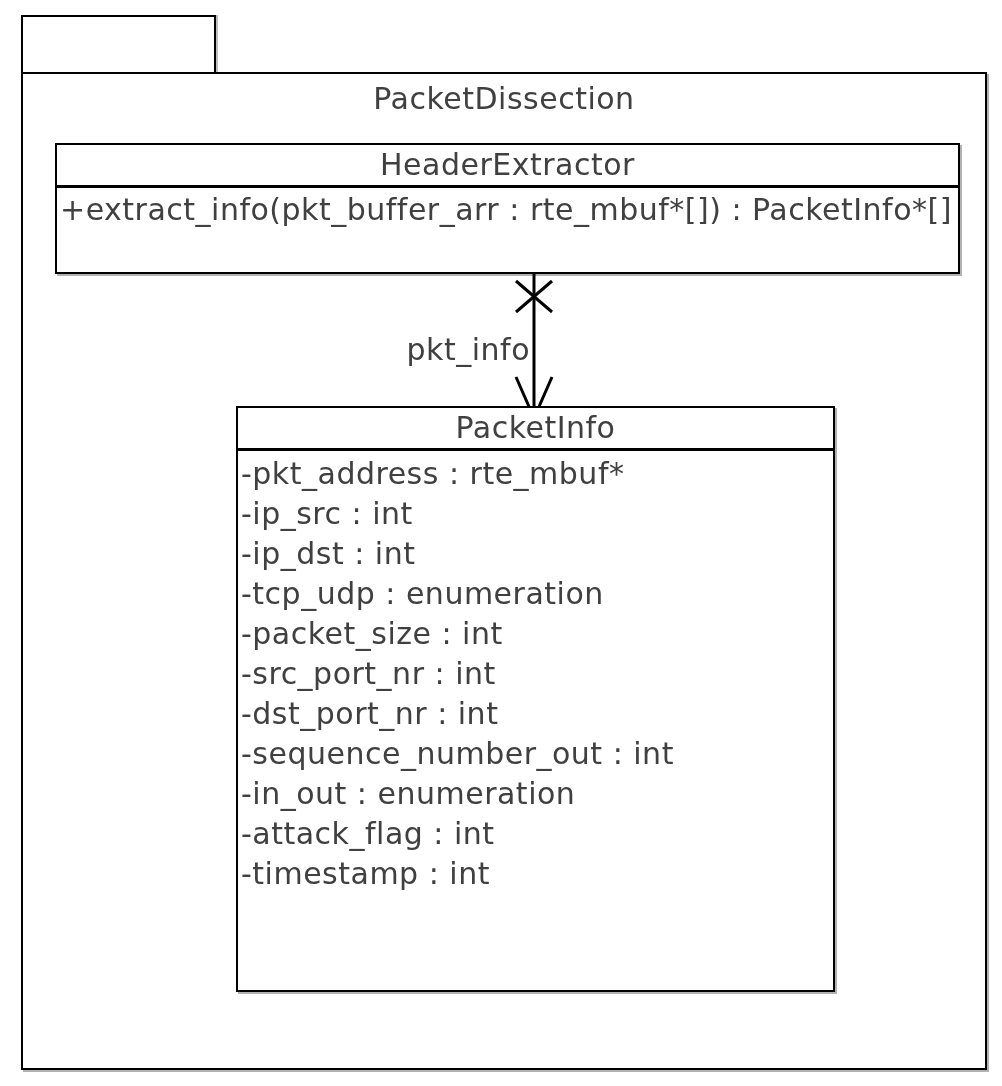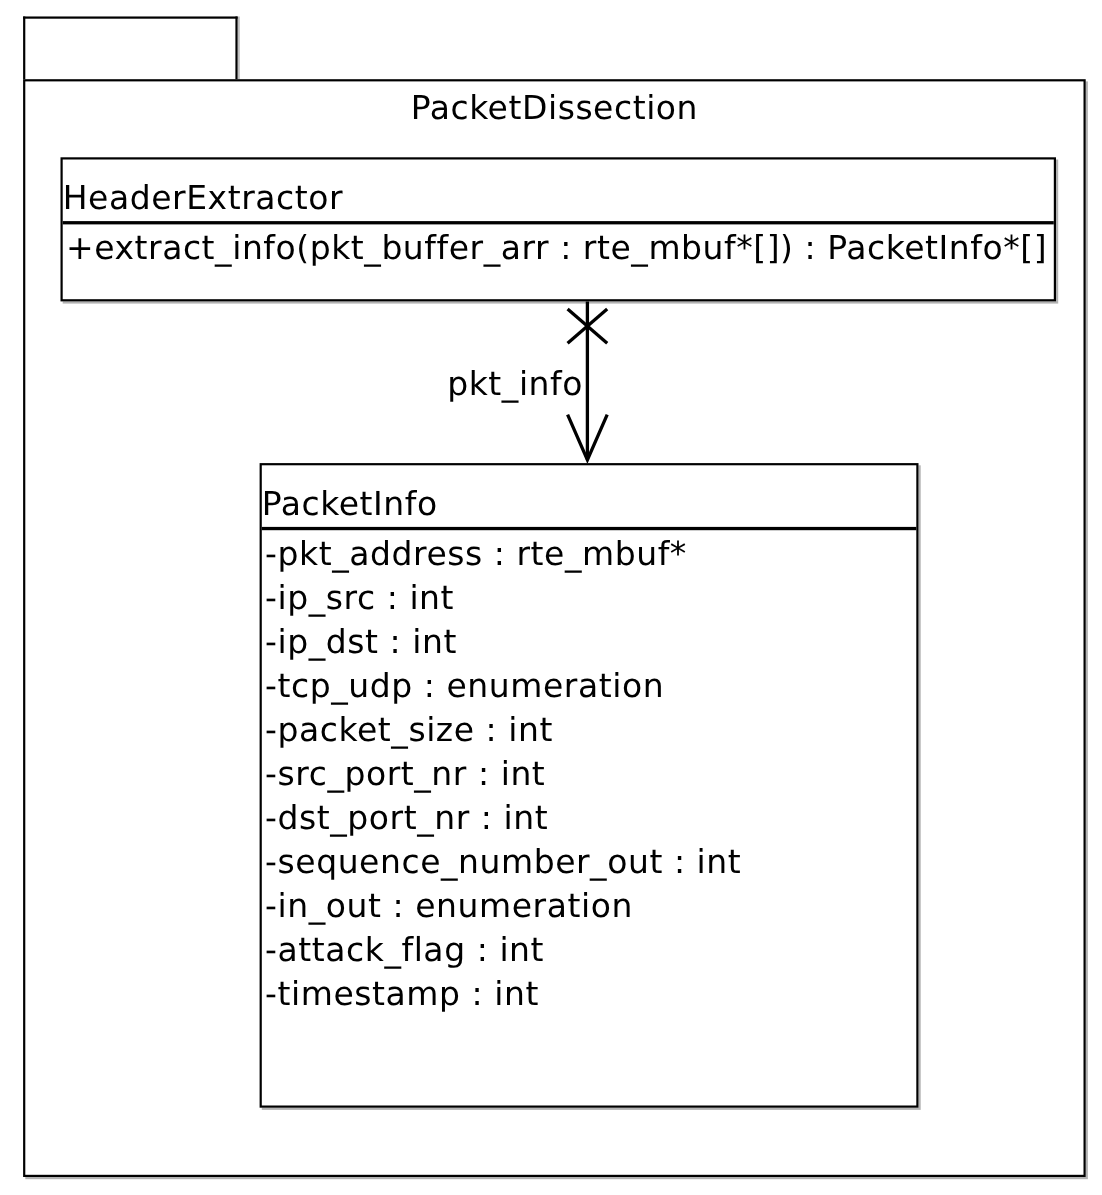--- a/index.html
+++ b/index.html
@@ -1,21 +1,21 @@
 <!DOCTYPE html>
 <html><head>
 <meta charset="utf-8">
 <style>
   html,body{margin:0;padding:0;background:#ffffff;}
   .canvas{
     position:relative;
     width:1002px;height:1086px;
     background:#ffffff;
     font-family:"DejaVu Sans","Liberation Sans",sans-serif;
-    color:#000000;
+    color:#404040;
     font-size:30px;
     letter-spacing:0.5px;
     overflow:hidden;
   }
   
   .pkg-tab{
     position:absolute;left:21px;top:15px;width:191px;height:57px;
     background:#ffffff;border:2px solid #000;border-bottom:none;
     box-shadow:2px 0 0 rgba(0,0,0,0.25);
   }
@@ -27,25 +27,24 @@
   .pkg-title{
     position:absolute;left:0;top:8px;width:100%;
     text-align:center;line-height:34px;
   }
   
   .cls{
     position:absolute;background:#ffffff;border:2px solid #000;
     box-shadow:2px 2px 0 rgba(0,0,0,0.3);
   }
   .cls-headerextractor{left:55px;top:143px;width:901px;height:127px;}
-  .cls-packetinfo{left:236px;top:421px;width:595px;height:582px;}
+  .cls-packetinfo{left:236px;top:406px;width:595px;height:582px;}
   .cls-title{
-    height:40px;line-height:40px;text-align:left;
+    height:40px;line-height:40px;text-align:center;
     border-bottom:3px solid #000;
-    margin-top:16px;
   }
   .cls-members{padding:3px 0 0 3px;}
   .cls-members div{line-height:40px;white-space:nowrap;}
   .cls-headerextractor .cls-members div{line-height:38px;}
   
   .edge-svg{position:absolute;left:0;top:0;pointer-events:none;}
   .edge-label{
     position:absolute;top:332px;right:472px;
     line-height:36px;white-space:nowrap;margin-left:33px;
   }

